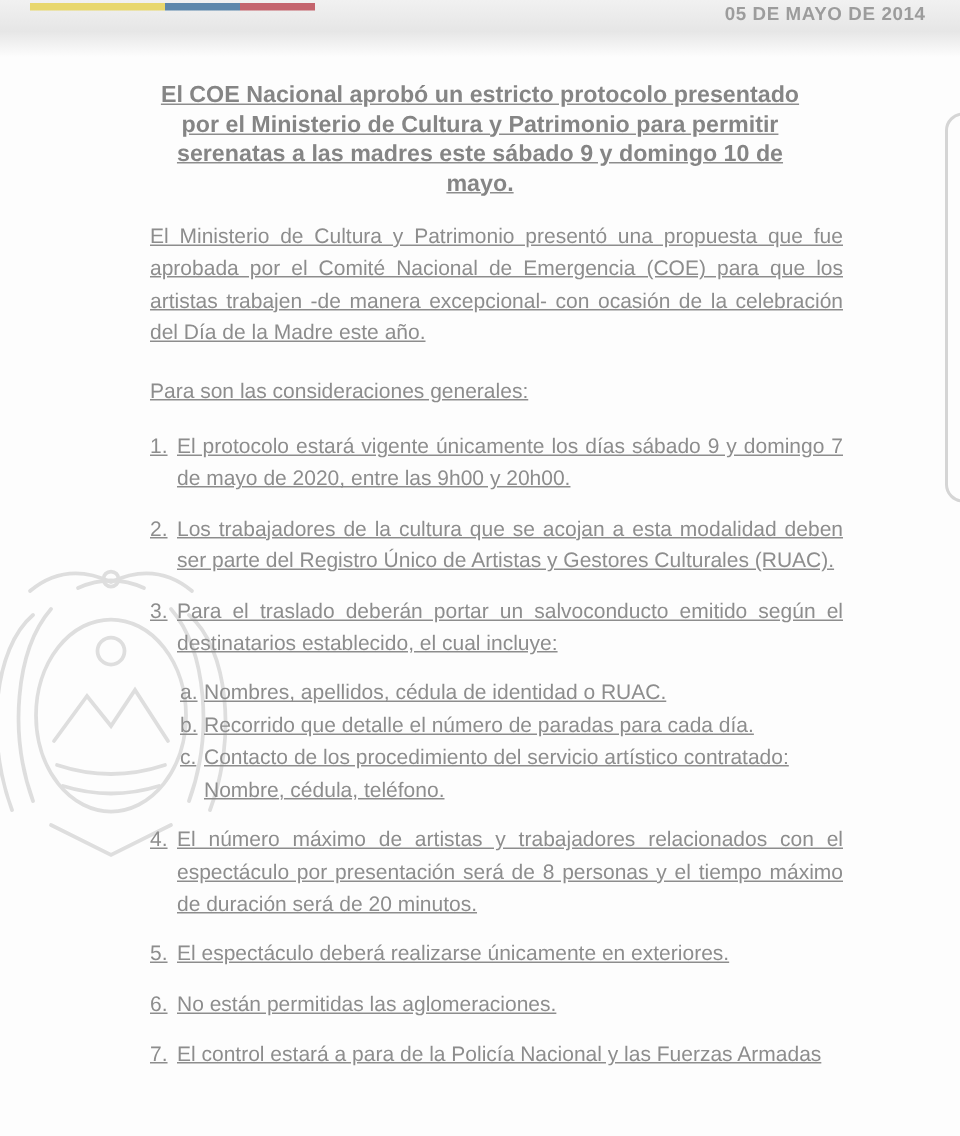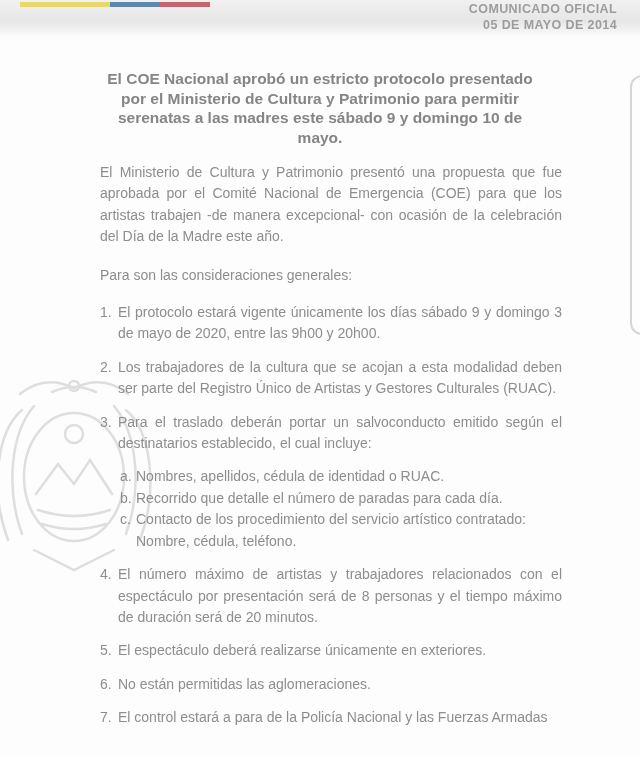--- a/index.html
+++ b/index.html
@@ -33,21 +33,21 @@
   .watermark {
     position:absolute; left:-18px; top:372px;
     width:190px; height:210px; pointer-events:none;
   }
   .card-edge {
     position:absolute; right:-14px; top:75px;
     width:24px; height:260px;
     border:2px solid #d5d5d5; border-radius:12px;
     background:transparent;
   }
-  .doc { position:absolute; top:52px; left:0; right:0; }
+  .doc { position:absolute; top:37px; left:0; right:0;text-decoration:underline; }
   .doc-title {
     margin:17px 96px 0 96px;
     text-align:center; font-weight:bold;
     font-size:15.5px; line-height:19.5px;
     color:#858585;
   }
   .doc-body {
     margin:15px 78px 0 100px;
     font-size:14px; line-height:21.4px;
   }
@@ -66,21 +66,20 @@
 
 <div class="top-band"></div>
 
 <div class="flag-stripe">
   <span class="seg seg-y" style="background: rgb(232, 215, 109);"></span>
   <span class="seg seg-b" style="background: rgb(93, 135, 171);"></span>
   <span class="seg seg-r" style="background: rgb(196, 100, 109);"></span>
 </div>
 
 <div class="header-label">
-  <div>COMUNICADO OFICIAL</div>
   <div>05 DE MAYO DE 2014</div>
 </div>
 
 <svg class="watermark" viewBox="0 0 190 210" fill="none" stroke="#dedede" stroke-width="2.5" stroke-linecap="round">
 
   <path d="M38,22 Q62,2 92,16 Q122,2 146,22"></path>
   <path d="M70,20 Q92,10 114,20"></path>
   <circle cx="92" cy="14" r="5"></circle>
 
   <path d="M40,38 C14,60 8,120 26,168"></path>
@@ -104,21 +103,21 @@
 <div class="doc">
   <div class="doc-title">El COE Nacional aprobó un estricto protocolo presentado por el Ministerio de Cultura y Patrimonio para permitir serenatas a las madres este sábado 9 y domingo 10 de mayo.</div>
 
   <div class="doc-body">
     <p class="intro">El Ministerio de Cultura y Patrimonio presentó una propuesta que fue aprobada por el Comité Nacional de Emergencia (COE) para que los artistas trabajen -de manera excepcional- con ocasión de la celebración del Día de la Madre este año.</p>
 
     <div class="subheading">Para son las consideraciones generales:</div>
 
     <div class="list-item">
       <span class="num">1.</span>
-      <span class="txt">El protocolo estará vigente únicamente los días sábado 9 y domingo 3 de mayo de 2020, entre las 9h00 y 20h00.</span>
+      <span class="txt">El protocolo estará vigente únicamente los días sábado 9 y domingo 7 de mayo de 2020, entre las 9h00 y 20h00.</span>
     </div>
 
     <div class="list-item">
       <span class="num">2.</span>
       <span class="txt">Los trabajadores de la cultura que se acojan a esta modalidad deben ser parte del Registro Único de Artistas y Gestores Culturales (RUAC).</span>
     </div>
 
     <div class="list-item">
       <span class="num">3.</span>
       <span class="txt">Para el traslado deberán portar un salvoconducto emitido según el destinatarios establecido, el cual incluye:</span>

